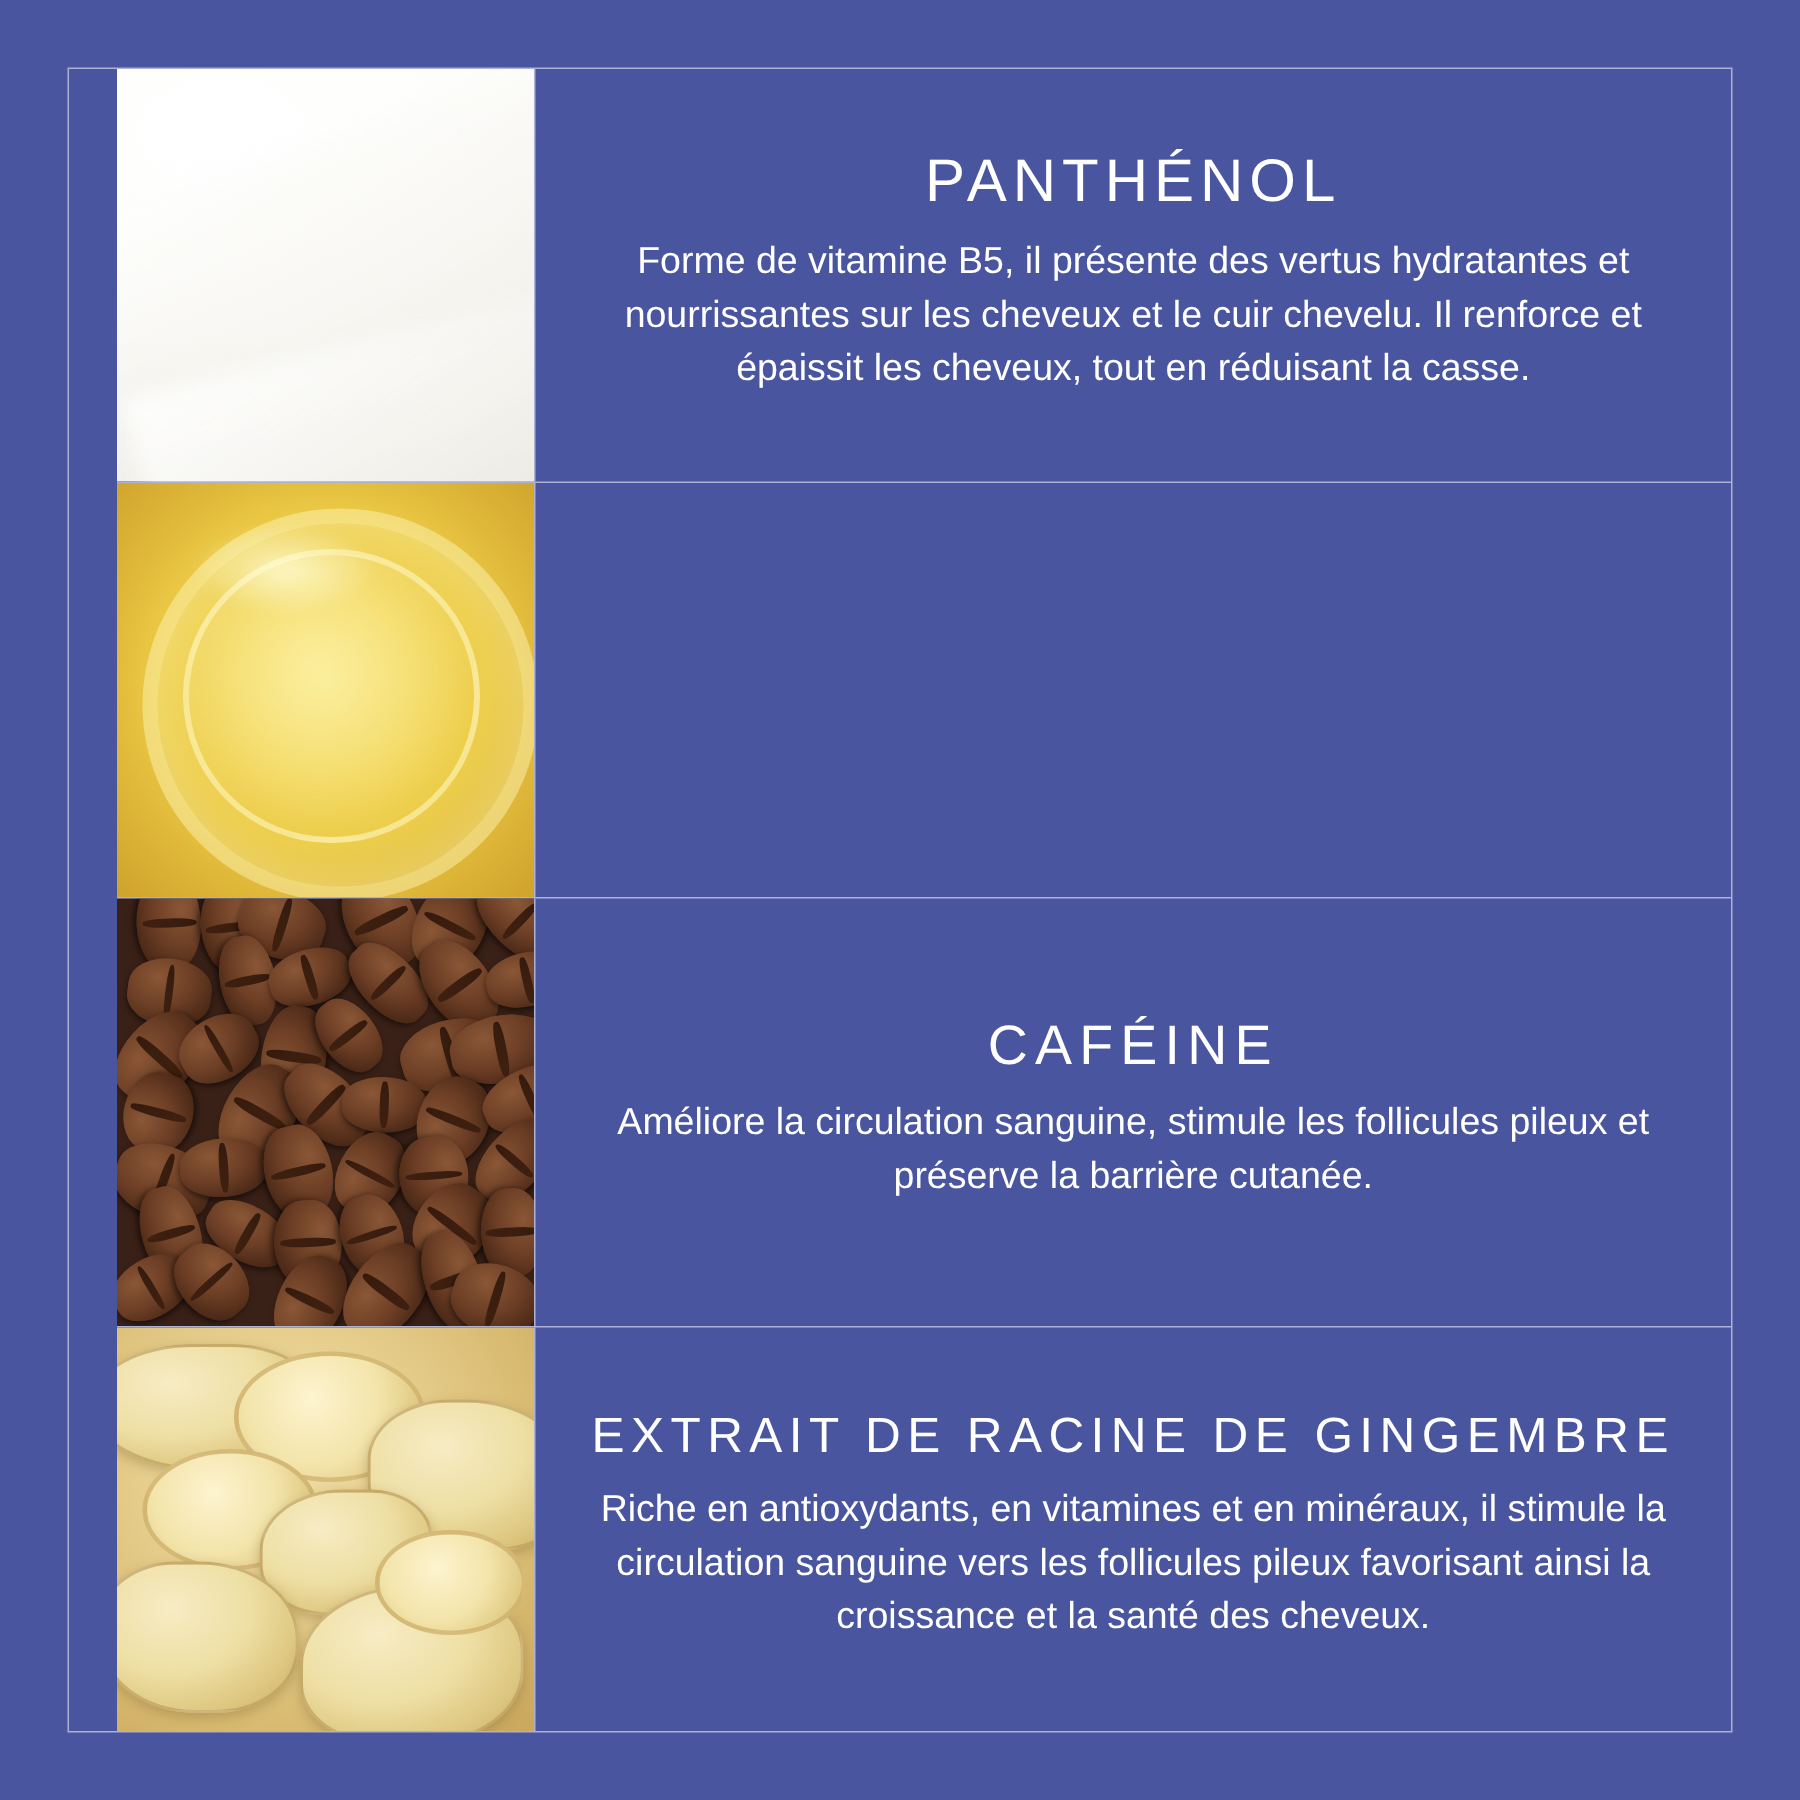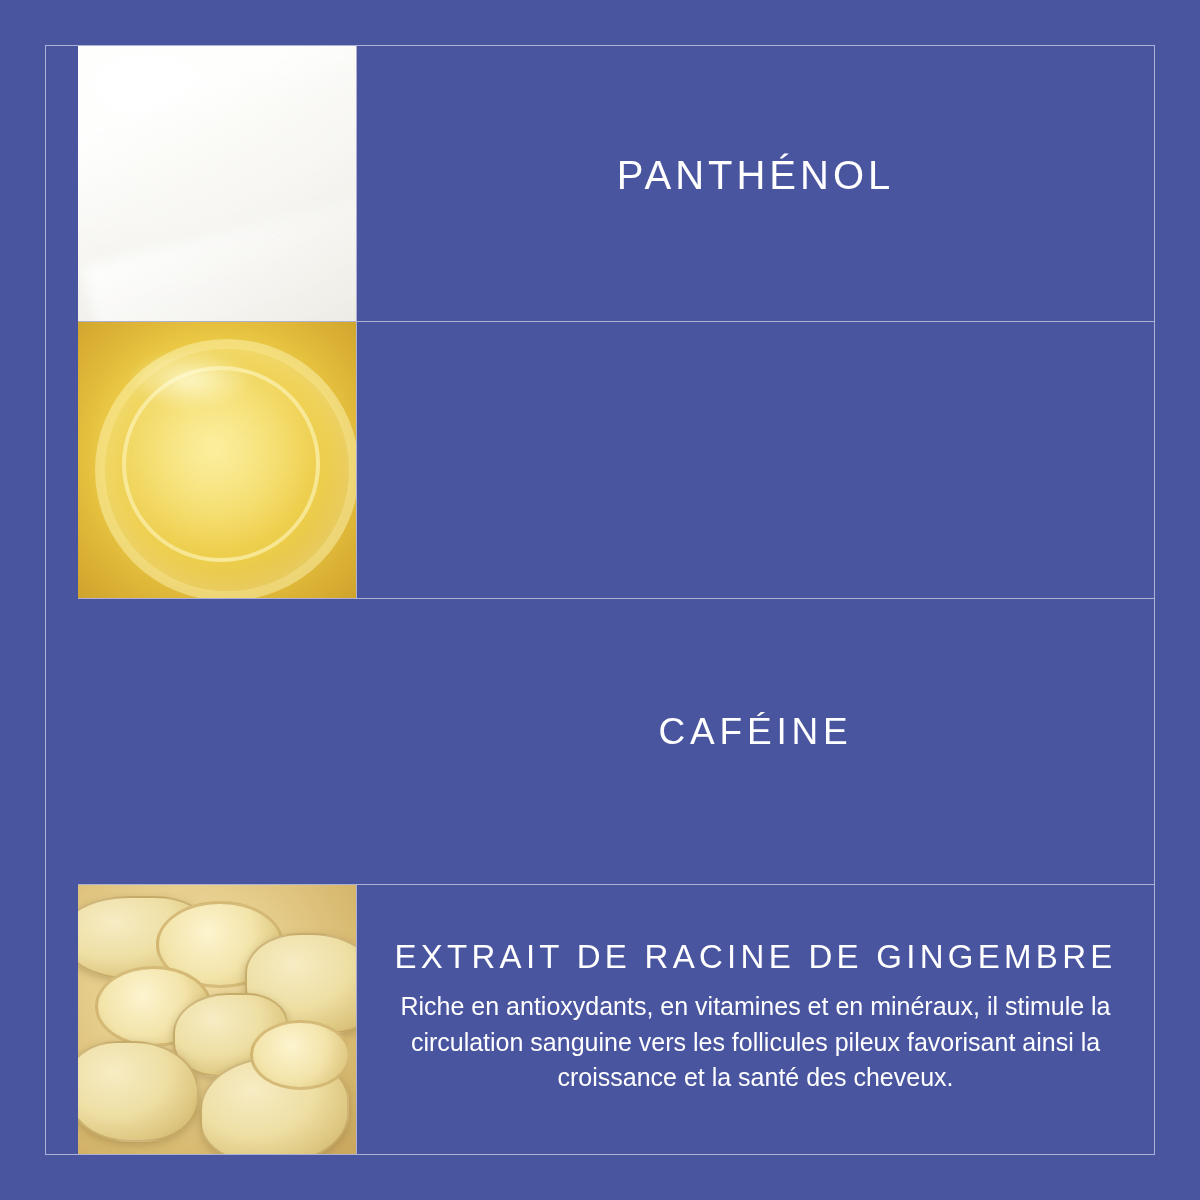--- a/index.html
+++ b/index.html
@@ -41,21 +41,21 @@
     border-bottom: 1px solid rgba(255,255,255,0.55);
     box-sizing: border-box;
   }
   .row:last-child {
     border-bottom: none;
     justify-content: center;
   }
 
   .row-1 { height: 276px; }
   .row-2 { height: 277px; }
-  .row-3 { height: 286px; align-items: center; }
+  .row-3 { height: 286px; }
   .row-4 { height: 269px; }
 
   .thumb {
     width: 279px;
     flex: 0 0 279px;
     position: relative;
     overflow: hidden;
     border-right: 1px solid rgba(255,255,255,0.55);
     box-sizing: border-box;
   }
@@ -217,20 +217,21 @@
 
 <div class="poster">
   <div class="grid">
 
     <div class="row row-1">
       <div class="thumb">
         <div class="img-cream"></div>
       </div>
       <div class="content">
         <div class="title title-1">PANTHÉNOL</div>
+        <div class="desc desc-1">Forme de vitamine B5, il présente des vertus hydratantes et nourrissantes sur les cheveux et le cuir chevelu. Il renforce et épaissit les cheveux, tout en réduisant la casse.</div>
       </div>
     </div>
 
     <div class="row row-2">
       <div class="thumb">
         <div class="img-oil">
           <div class="ring-outer"></div>
           <div class="ring-inner"></div>
           <div class="gloss"></div>
         </div>
@@ -279,20 +280,21 @@
             <div class="bean" style="width: 53.6777px; height: 39.2042px; left: -4.2271px; top: 239.539px; transform: rotate(-31deg);"></div>
             <div class="bean" style="width: 53.9311px; height: 43.4138px; left: 35.6911px; top: 233.859px; transform: rotate(48deg);"></div>
             <div class="bean" style="width: 61.6521px; height: 42.9498px; left: 98.4742px; top: 246.941px; transform: rotate(-64deg);"></div>
             <div class="bean" style="width: 68.9055px; height: 45.6623px; left: 145.295px; top: 239.07px; transform: rotate(-53deg);"></div>
             <div class="bean" style="width: 66.6309px; height: 37.7025px; left: 191.434px; top: 236.218px; transform: rotate(72deg);"></div>
             <div class="bean" style="width: 58.1839px; height: 46.9672px; left: 223.018px; top: 243.642px; transform: rotate(17deg);"></div>
           </div>
       </div>
       <div class="content">
         <div class="title title-3">CAFÉINE</div>
+        <div class="desc desc-3">Améliore la circulation sanguine, stimule les follicules pileux et préserve la barrière cutanée.</div>
       </div>
     </div>
 
     <div class="row row-4">
       <div class="thumb">
         <div class="img-ginger">
           <div class="gchunk" style="left:-6%;top:4%;width:52%;height:30%;border-radius:46% 38% 42% 50%;"></div>
           <div class="gslice" style="left:28%;top:6%;width:44%;height:30%;"></div>
           <div class="gchunk" style="left:60%;top:18%;width:48%;height:36%;border-radius:40% 52% 38% 46%;"></div>
           <div class="gslice" style="left:6%;top:30%;width:40%;height:28%;"></div>

